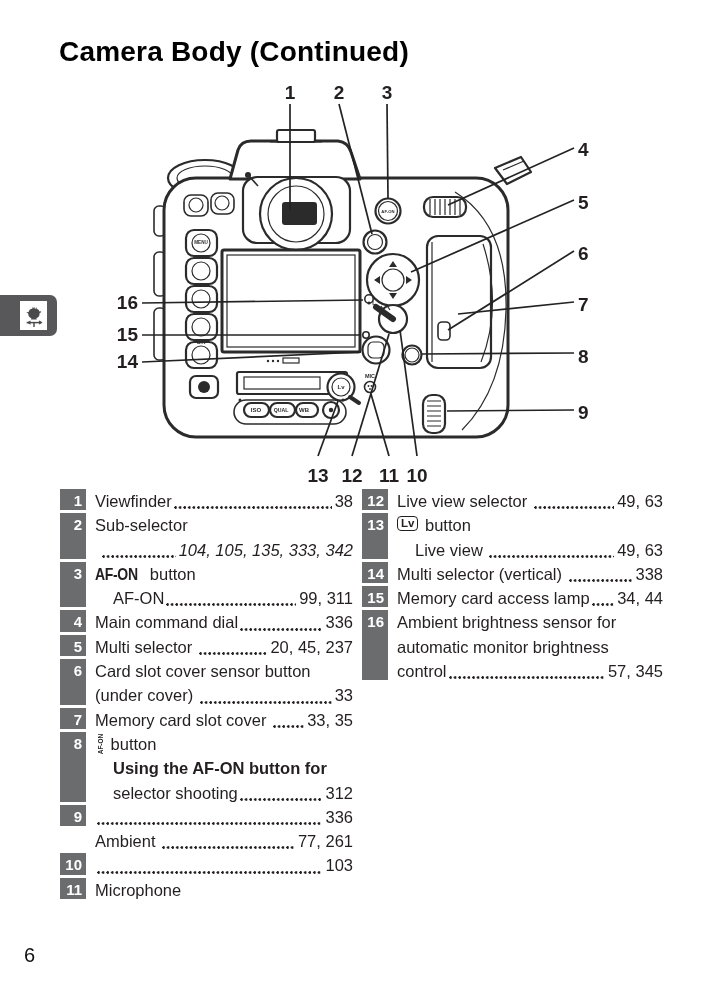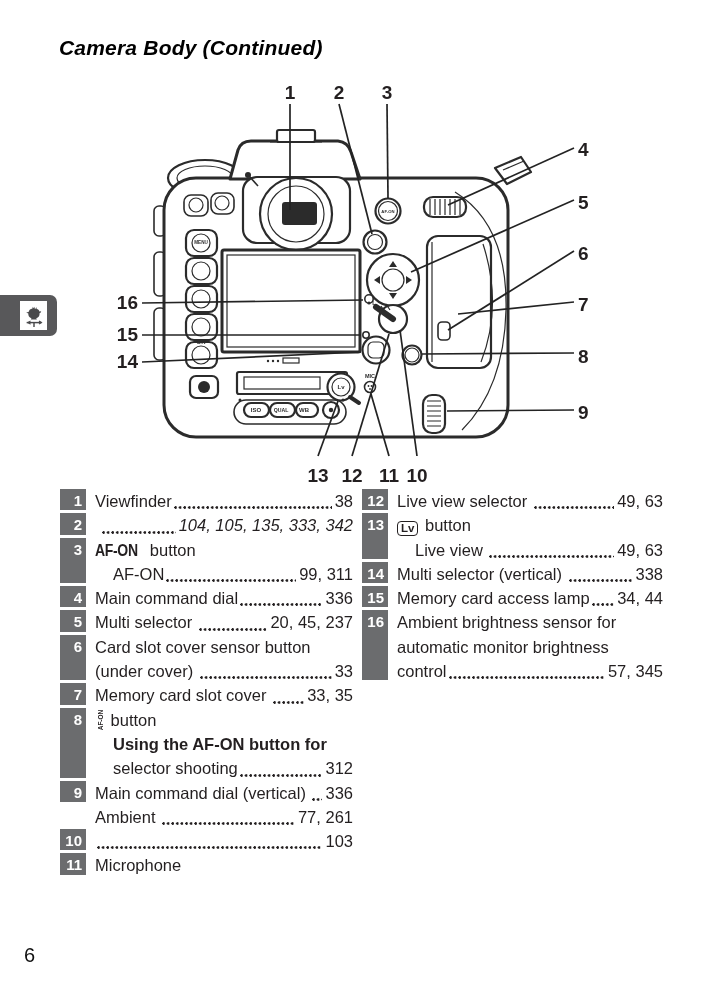--- a/index.html
+++ b/index.html
@@ -3,21 +3,21 @@
 <meta charset="utf-8">
 <style>
   html,body{margin:0;padding:0;}
   body{
     width:727px;height:1000px;position:relative;overflow:hidden;
     background:#ffffff;color:#231f20;
     font-family:"Liberation Sans","DejaVu Sans",sans-serif;
   }
   .title{
     position:absolute;left:59px;top:36px;
-    font-size:21px;font-weight:700;color:#000;letter-spacing:.2px;font-style:italic;
+    font-size:28px;font-weight:700;color:#000;letter-spacing:.2px;
   }
   
   .tab{
     position:absolute;left:0;top:295px;width:57px;height:41px;
     background:#58585a;border-radius:0 7px 7px 0;
   }
   .tab .box{
     position:absolute;left:20px;top:6px;width:27px;height:29px;background:#fff;
     display:flex;align-items:center;justify-content:center;
   }
@@ -36,21 +36,21 @@
   #col-left{left:60px;width:293px;}
   #col-right{left:362px;width:301px;}
   .item{display:flex;align-items:stretch;}
   .badge-wrap{flex:0 0 26px;width:26px;display:flex;padding-bottom:3px;box-sizing:border-box;}
   .badge{
     flex:1;background:#6b6c6e;color:#fff;font-size:15px;font-weight:700;
     text-align:right;padding:2px 4px 0 0;line-height:19px;
   }
   .badge.empty{background:transparent;}
   .content{flex:1;padding-left:9px;min-width:0;}
-  .line{display:flex;align-items:flex-end;height:24.3px;line-height:24.3px;font-size:16.5px;}
+  .line{display:flex;align-items:center;height:24.3px;line-height:24.3px;font-size:16.5px;}
   .pre{white-space:pre;}
   .afon{font-weight:700;letter-spacing:-.4px;white-space:pre;display:inline-block;transform:scaleX(.85);transform-origin:left 70%;}
   .afonv{display:inline-block;width:11px;height:18px;position:relative;align-self:center;}
   .afonv span{
     position:absolute;left:50%;top:50%;
     transform:translate(-50%,-50%) rotate(-90deg);
     font-size:6.5px;font-weight:700;white-space:nowrap;letter-spacing:0;
   }
   .lvbox{
     display:inline-block;border:1.7px solid #231f20;border-radius:4px;
@@ -258,20 +258,23 @@
           <span class="leader"></span>
           <span class="pages">38</span>
         </div>
       </div>
     </div>
     <div class="item">
       <div class="badge-wrap">
         <div class="badge">2</div>
       </div>
       <div class="content">
+        <div class="line">
+          <span class="pre">Sub-selector</span>
+        </div>
         <div class="line" style="padding-left: 5px; font-style: italic;">
           <span class="leader"></span>
           <span class="pages">104, 105, 135, 333, 342</span>
         </div>
       </div>
     </div>
     <div class="item">
       <div class="badge-wrap">
         <div class="badge">3</div>
       </div>
@@ -358,21 +361,20 @@
           <span class="pages">312</span>
         </div>
       </div>
     </div>
     <div class="item">
       <div class="badge-wrap">
         <div class="badge">9</div>
       </div>
       <div class="content">
         <div class="line">
-          <span class="pre">Main command dial (vertical) </span>
           <span class="leader"></span>
           <span class="pages">336</span>
         </div>
       </div>
     </div>
     <div class="item">
       <div class="badge-wrap">
         <div class="badge empty"></div>
       </div>
       <div class="content">

